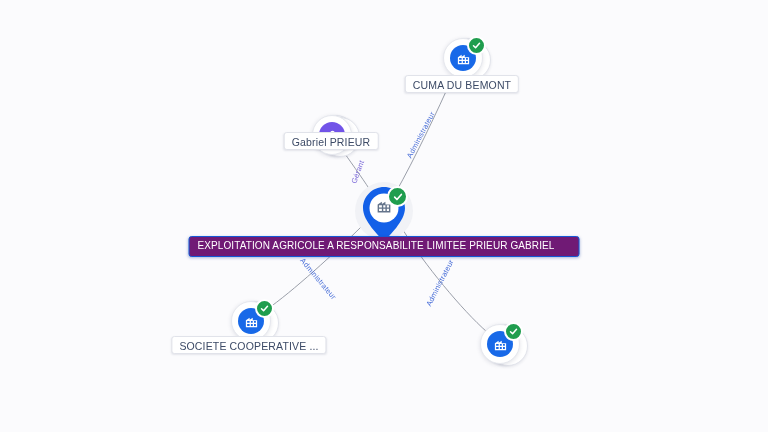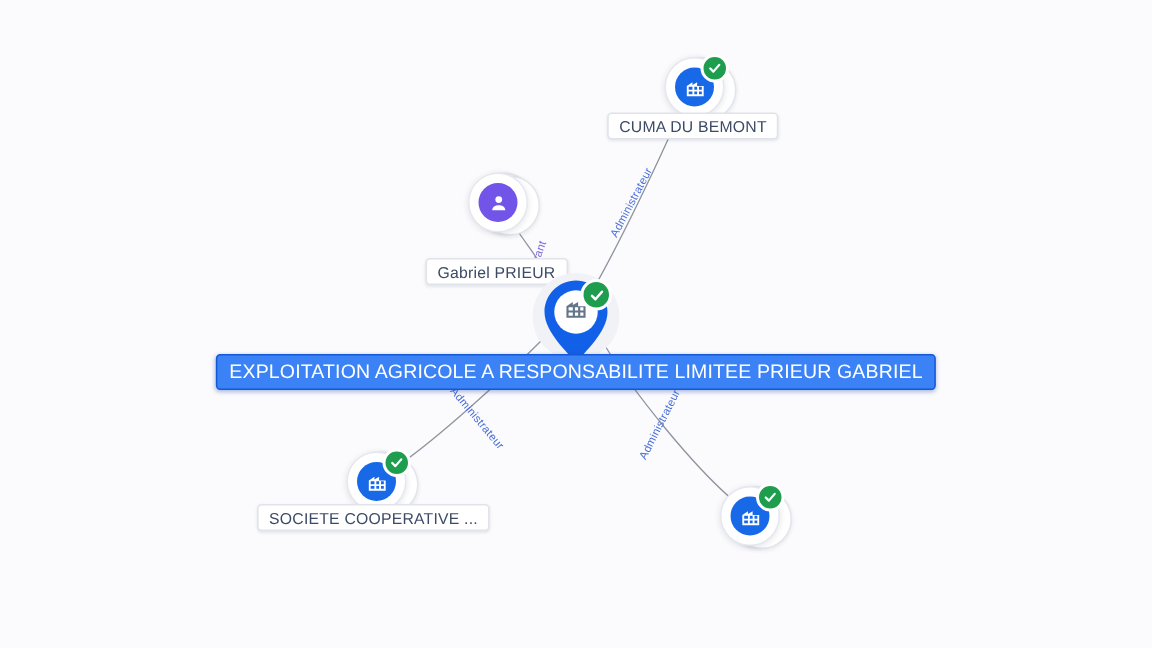--- a/index.html
+++ b/index.html
@@ -123,26 +123,26 @@
     line-height: 1;
     color: #3c4a66;
     background: #ffffff;
     border: 1px solid #e1e3ea;
     border-radius: 3px;
     padding: 4px 7px 1px 7px;
     box-shadow: 0 1px 2px rgba(30,40,80,0.10);
     letter-spacing: 0.15px;
   }
   .label.root {
-    background: #3b82f6;
+    background: #701a75;
     border: 1px solid #1558d6;
     color: #ffffff;
-    font-size: 13px;
+    font-size: 10px;
     letter-spacing: 0.1px;
-    padding: 4px 8px 5px 8px;
+    padding: 4px 24px 5px 8px;
     border-radius: 3px;
     box-shadow: 0 1px 3px rgba(20,60,160,0.35);
   }
 
   
   .edge-label {
     position: absolute;
     font-size: 7.5px;
     line-height: 1;
     color: #4a6fd8;
@@ -201,21 +201,21 @@
       <div class="inner-circle person">
         <span>
           <svg width="15" height="15" viewBox="0 0 24 24" fill="#ffffff">
             <circle cx="12" cy="8" r="3.6"></circle>
             <path d="M5 19.5c0-3.6 3.1-5.5 7-5.5s7 1.9 7 5.5z"></path>
           </svg>
         </span>
       </div>
     </div>
   </div>
-  <div class="label" style="left:331px; top:132px;margin-top:40px;">Gabriel PRIEUR</div>
+  <div class="label" style="left:331px; top:132px;">Gabriel PRIEUR</div>
 
   <div class="node" style="left:384px; top:212px;">
     <div class="pin-wrap">
       <div class="pin-halo"></div>
       <svg class="pin-svg" width="46" height="56" viewBox="0 0 46 56">
         <path d="M23 1C11.4 1 2 10.4 2 22c0 13.5 16.5 28 20 32.5.6.8 1.4.8 2 0C27.5 50 44 35.5 44 22 44 10.4 34.6 1 23 1z" fill="#1360e8"></path>
         <circle cx="23" cy="22" r="14.5" fill="#ffffff"></circle>
       </svg>
       <div style="position:absolute; left:23px; top:22px; transform:translate(-50%,-50%);">
         <span>

